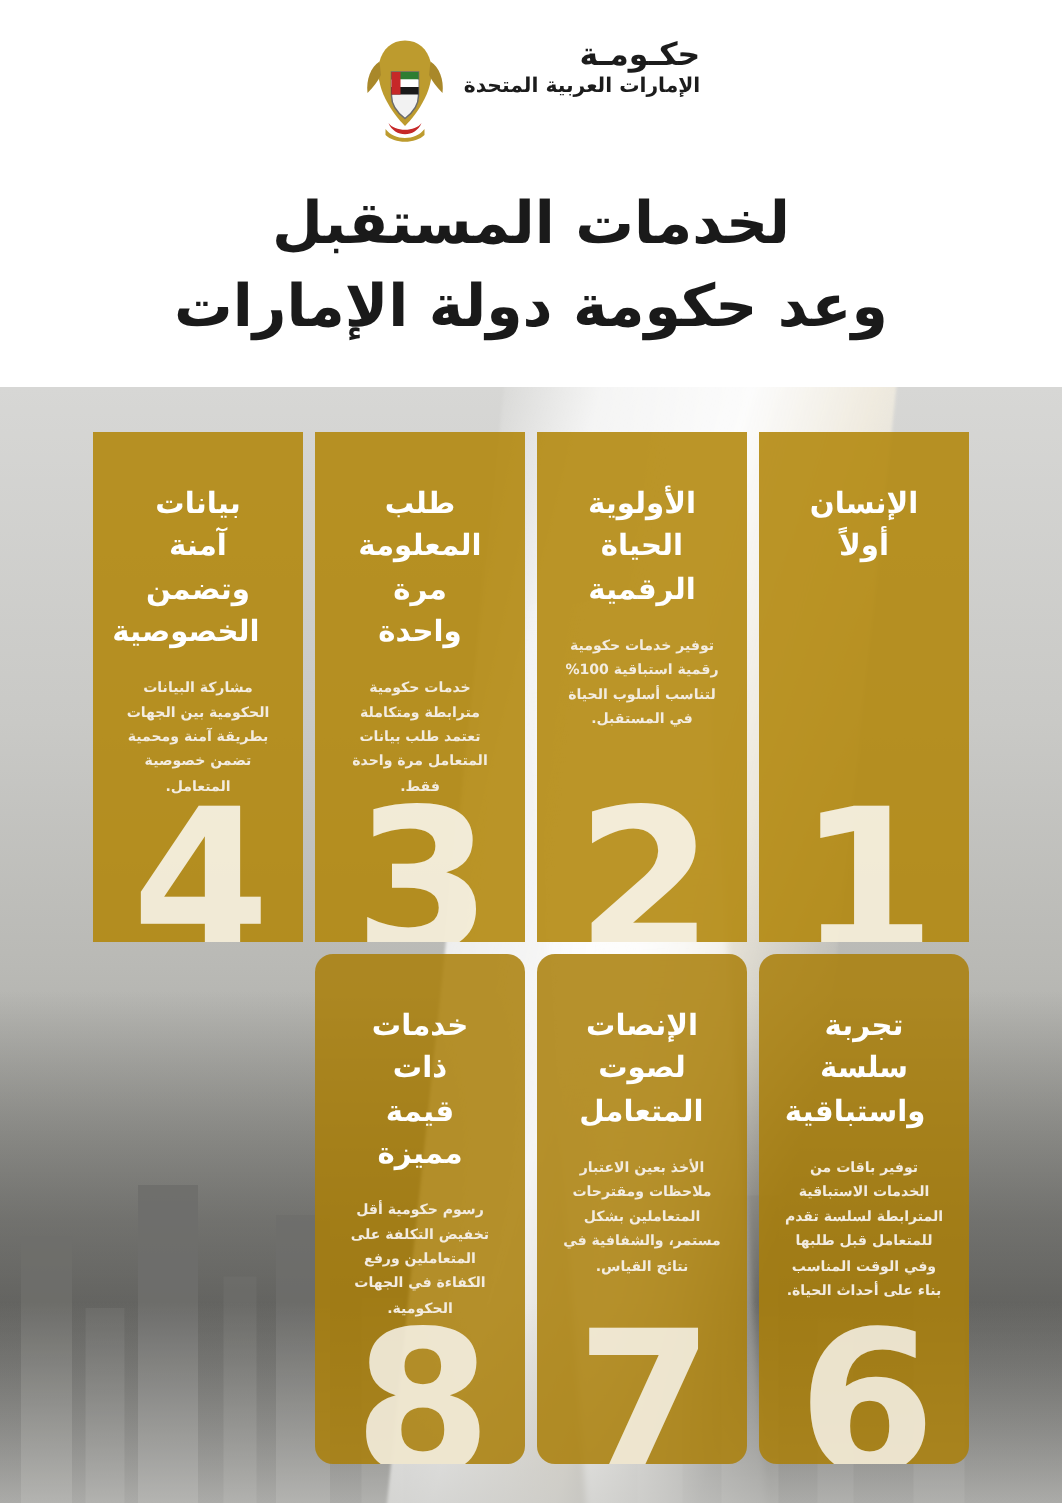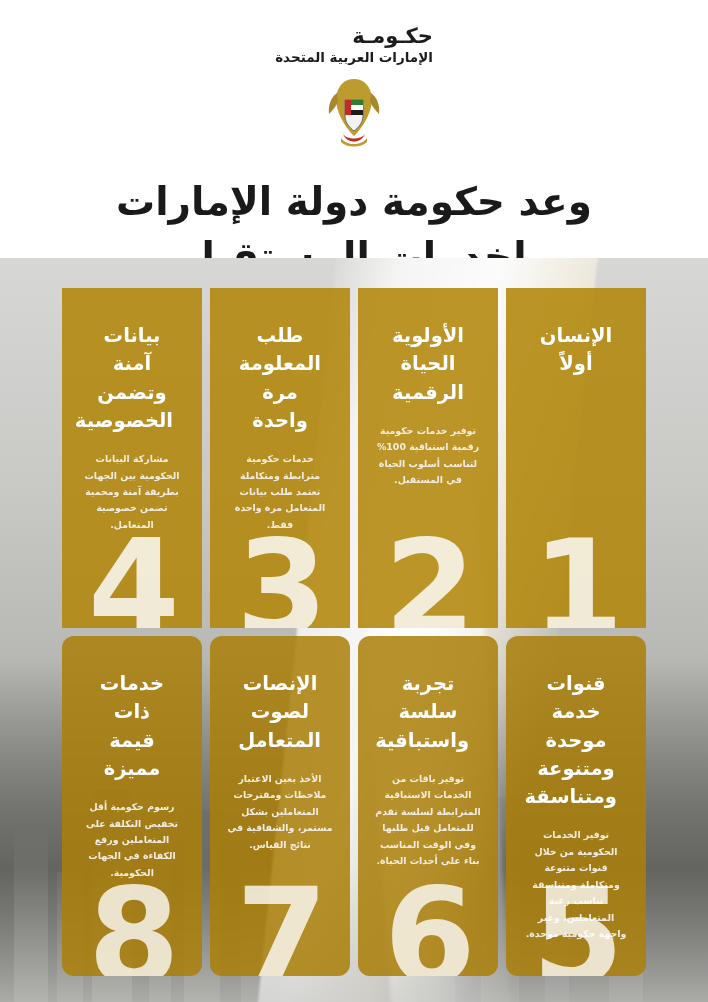--- a/index.html
+++ b/index.html
@@ -12,25 +12,23 @@
   }
 
   
   .header{
     height:258px;
     background:#ffffff;
     position:relative;
   }
   .logo-block{
     display:flex;
-    align-items:center;
     justify-content:center;
     gap:10px;
     padding-top:24px;
-    flex-direction:column;
   }
   .emblem{
     width:58px;height:72px;
     position:relative;
     flex:none;
   }
   .logo-text{
     text-align:right;
     line-height:1.15;
   }
@@ -176,22 +174,22 @@
         <path d="M20 24 L26 24 L26 39 L20 39 Z" fill="#c62828"></path>
 
         <path d="M18 58 C22 64 36 64 40 58 C36 68 22 68 18 58 Z" fill="#c62828"></path>
         <path d="M16 62 C22 70 36 70 42 62 L42 66 C36 72 22 72 16 66 Z" fill="#bd9b2e"></path>
       </svg>
     </div>
 
   </div>
 
   <div class="title">
+    <span class="ln ln2">لخدمات المستقبل</span>
     <span class="ln ln1">وعد حكومة دولة الإمارات</span>
-    <span class="ln ln2">لخدمات المستقبل</span>
   </div>
 </div>
 
 <div class="poster">
 
   <div class="bg-sky"></div>
 
   <div class="bg-city">
     <span class="bld" style="left:2%;width:34px;height:52%;"></span>
     <span class="bld" style="left:8%;width:26px;height:38%;opacity:.7;"></span>
@@ -227,25 +225,20 @@
       <p>خدمات حكومية مترابطة ومتكاملة تعتمد طلب بيانات المتعامل مرة واحدة فقط.</p>
       <div class="num">3</div>
     </div>
 
     <div class="card top">
       <h3>بيانات آمنة وتضمن الخصوصية</h3>
       <p>مشاركة البيانات الحكومية بين الجهات بطريقة آمنة ومحمية تضمن خصوصية المتعامل.</p>
       <div class="num">4</div>
     </div>
 
-    <div class="card bottom">
-      <h3>قنوات خدمة موحدة ومتنوعة ومتناسقة</h3>
-      <p>توفير الخدمات الحكومية من خلال قنوات متنوعة ومتكاملة ومتناسقة تناسب رغبة المتعاملين، وعبر واجهة حكومية موحدة.</p>
-      <div class="num">5</div>
-    </div>
 
     <div class="card bottom">
       <h3>تجربة سلسة واستباقية</h3>
       <p>توفير باقات من الخدمات الاستباقية المترابطة لسلسة تقدم للمتعامل قبل طلبها وفي الوقت المناسب بناء على أحداث الحياة.</p>
       <div class="num">6</div>
     </div>
 
     <div class="card bottom">
       <h3>الإنصات لصوت المتعامل</h3>
       <p>الأخذ بعين الاعتبار ملاحظات ومقترحات المتعاملين بشكل مستمر، والشفافية في نتائج القياس.</p>

